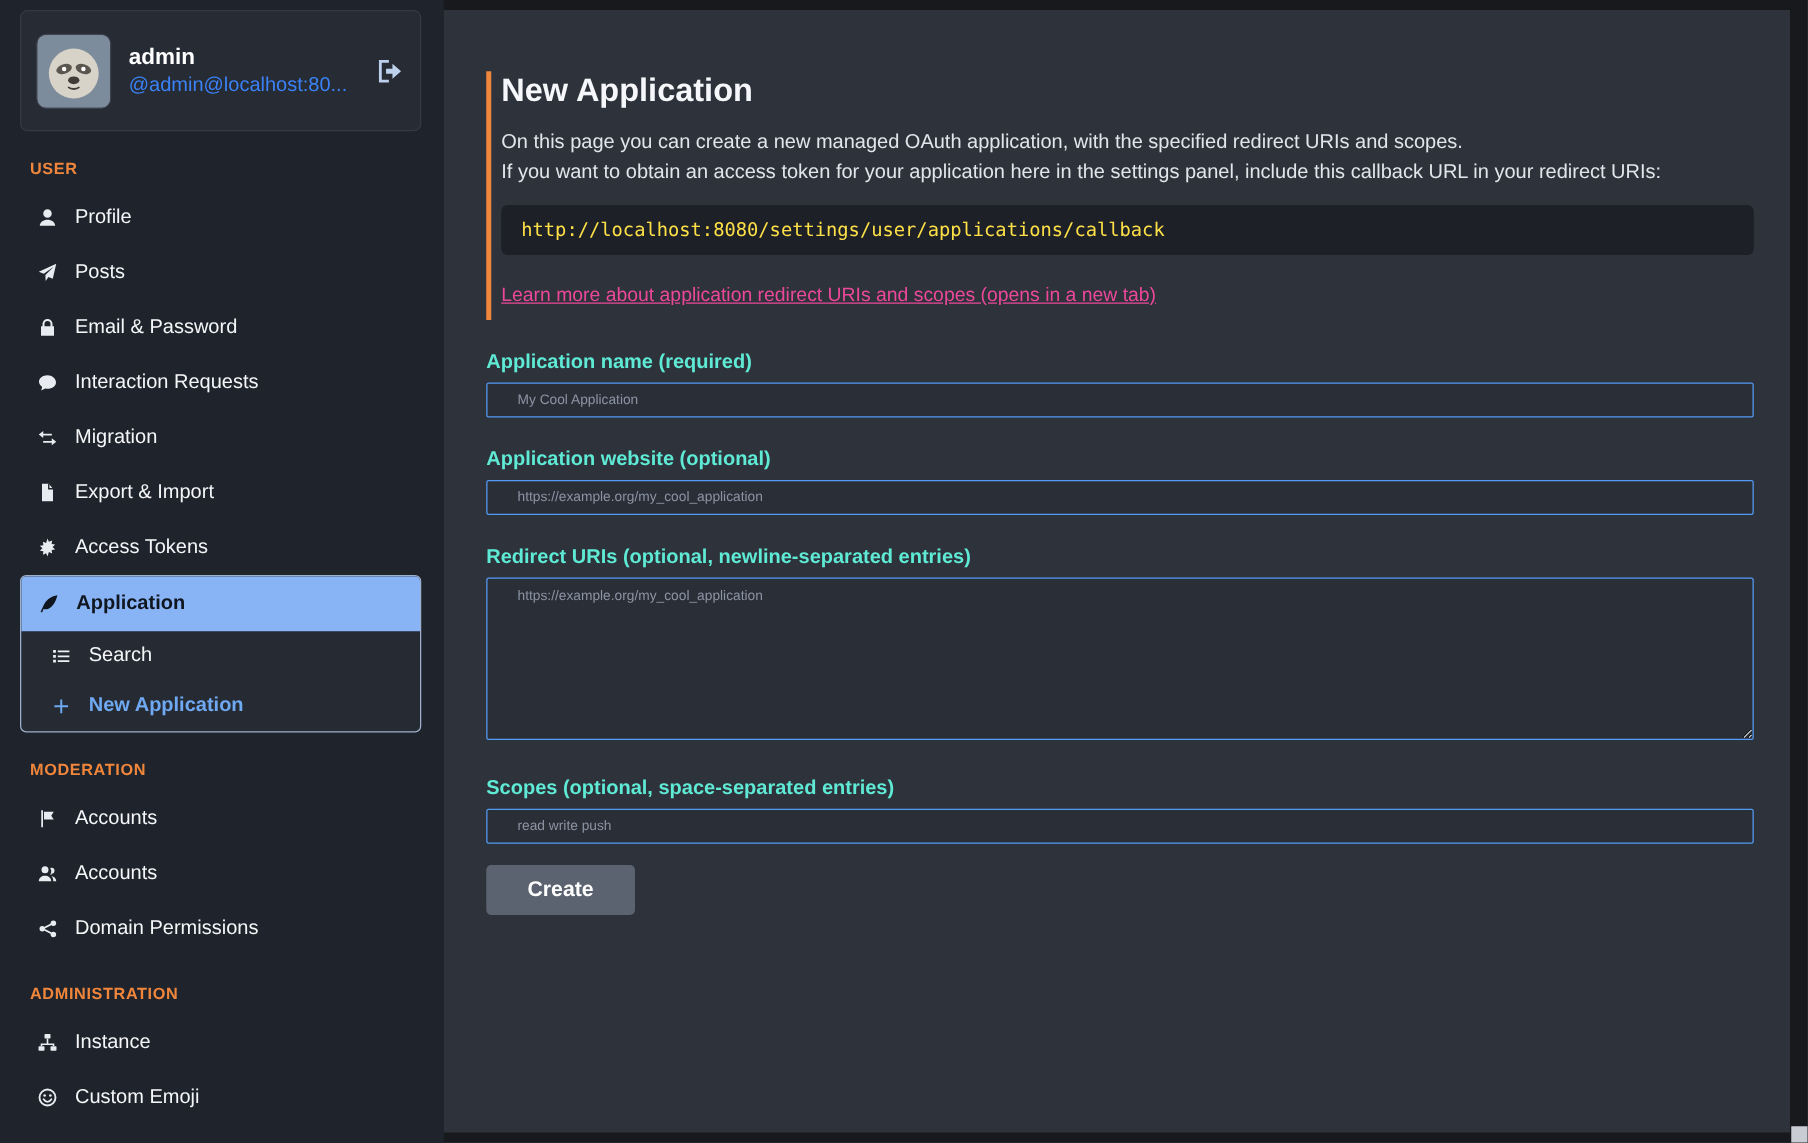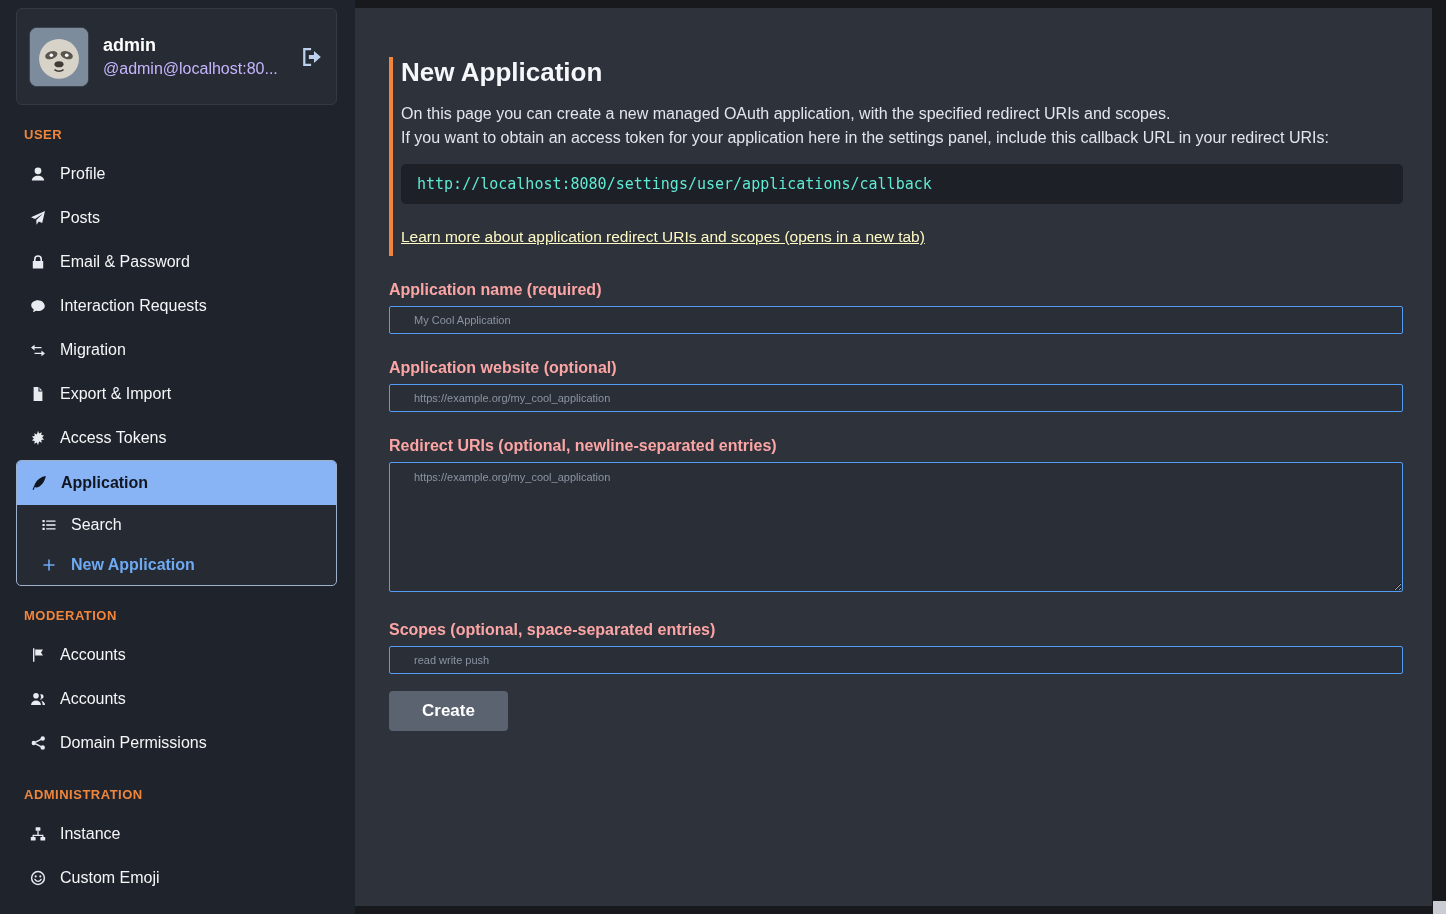--- a/index.html
+++ b/index.html
@@ -23,21 +23,21 @@
     padding:10px 12px; height:97px; cursor:pointer;
   }
   .avatar {
     width:60px; height:60px; border-radius:8px; overflow:hidden; flex:none;
     border:1px solid #3c414c; background:#7d8c9c;
   }
   .avatar svg { display:block; width:100%; height:100%; }
   .user-info { min-width:0; }
   .user-name { font-weight:bold; font-size:18px; color:#ffffff; }
   .user-handle {
-    font-size:16px; color:#c4b5fd; margin-top:4px;
+    font-size:16px; color:#3b82f6; margin-top:4px;
     white-space:nowrap; overflow:hidden; text-overflow:ellipsis; max-width:180px;
   }
   .logout { margin-left:auto; color:#bed1ec; cursor:pointer; }
   .logout svg { width:24px; height:24px; display:block; }
 
   .section-title {
     color:#f0863c; font-size:13px; font-weight:bold; letter-spacing:.5px;
     margin:22px 8px 10px 8px;
   }
   .nav-item {
@@ -74,28 +74,28 @@
   .intro p { font-size:16px; line-height:1.5; color:#e2e5ea; }
   code.inline {
     font-family:"DejaVu Sans Mono","Liberation Mono",monospace;
     font-size:14.5px; background:rgba(0,0,0,.22);
     padding:1px 5px; border-radius:3px; color:#dde1e8;
   }
   .codeblock {
     margin-top:14px; background:#1d2026; border-radius:5px;
     padding:11px 16px;
     font-family:"DejaVu Sans Mono","Liberation Mono",monospace;
-    font-size:15px; color:#5eead4; white-space:pre; overflow:hidden;
+    font-size:15px; color:#fde047; white-space:pre; overflow:hidden;
   }
   .docs-link {
     display:inline-block; margin-top:24px;
-    color:#fef9c3; font-size:15.5px; text-decoration:underline; cursor:pointer;
+    color:#ec4899; font-size:15.5px; text-decoration:underline; cursor:pointer;
   }
   .field-label {
-    display:block; font-weight:bold; font-size:16px; color:#fca5a5;
+    display:block; font-weight:bold; font-size:16px; color:#5eead4;
     margin-top:25px; margin-bottom:7px;
   }
   input.text, textarea.text {
     width:100%; background:#2a2e37; border:1px solid #549bf5; border-radius:2px;
     color:#e8ebf0; font-size:11px; padding:7px 24px; outline:none;
     font-family:"Liberation Sans","DejaVu Sans",sans-serif;
   }
   textarea.text { height:130px; resize:vertical; line-height:1.4; }
   ::placeholder { color:#8b94a3; opacity:1; }
   .create-btn {

